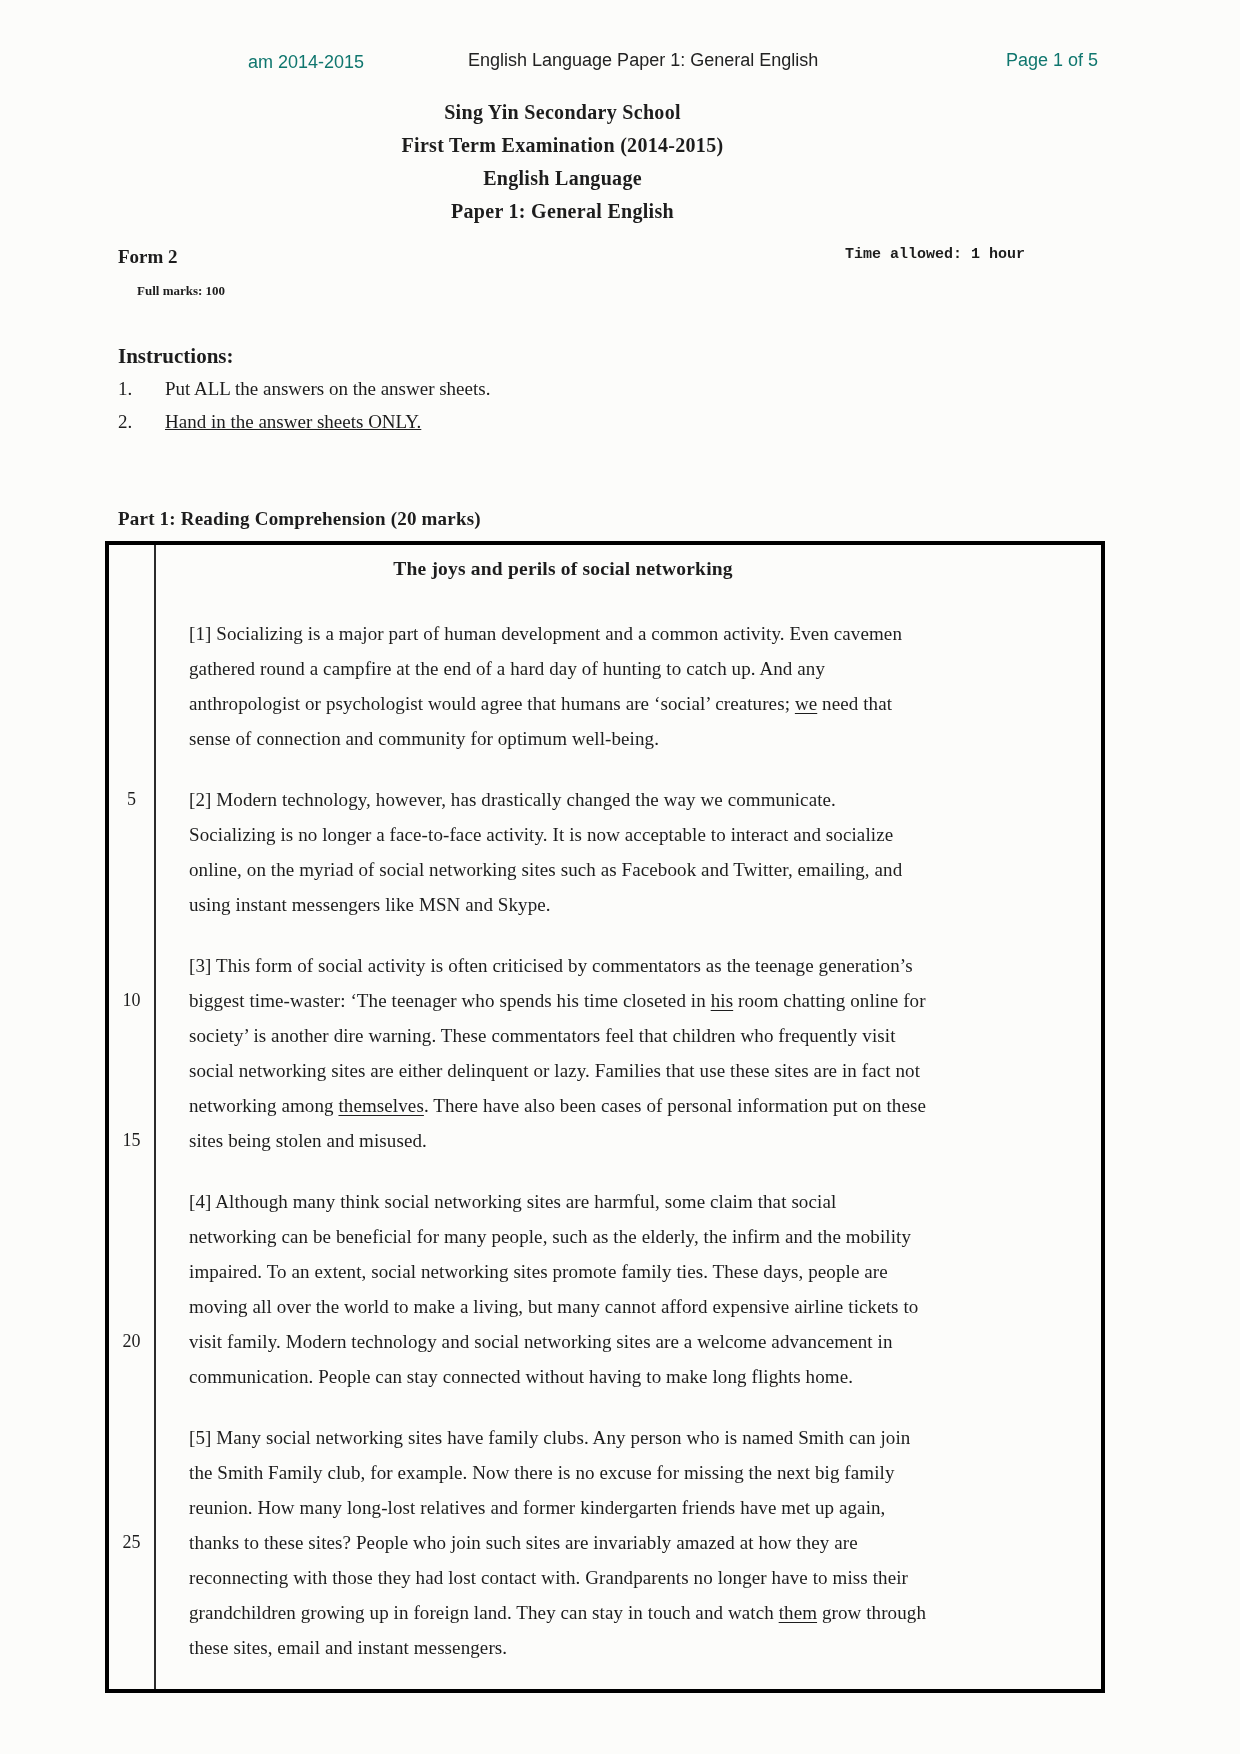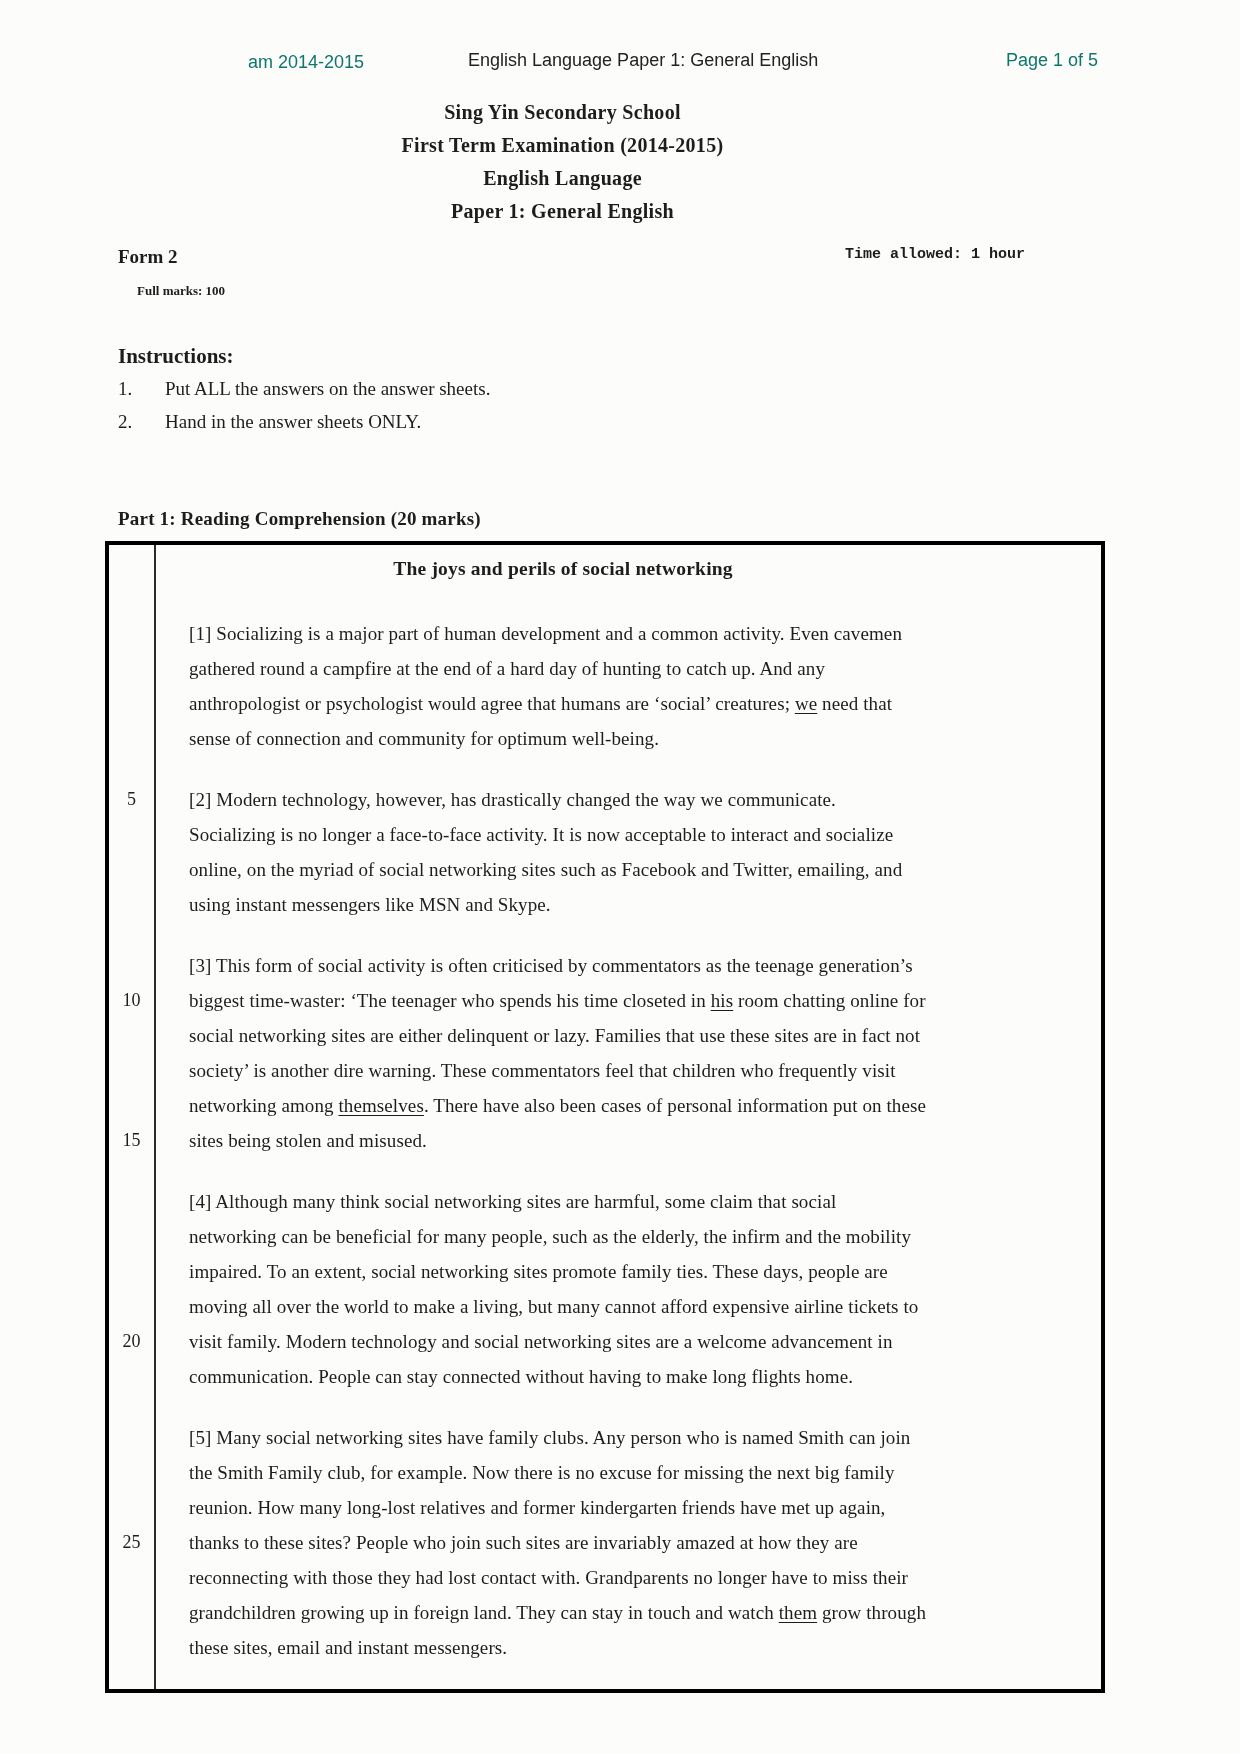--- a/index.html
+++ b/index.html
@@ -41,21 +41,21 @@
   }
   
   .form-label{position:absolute;left:118px;top:246px;font-weight:bold;font-size:19px;}
   .time-label{position:absolute;left:845px;top:246px;font-weight:bold;font-size:15px;font-family:Liberation Mono, monospace;}
   .marks-label{position:absolute;left:118px;top:283px;font-weight:bold;font-size:13px;margin-left:19px;}
   
   .instr-head{position:absolute;left:118px;top:344px;font-weight:bold;font-size:21px;}
   .instr-item{position:absolute;left:118px;font-size:19px;}
   .instr-item .inum{display:inline-block;width:47px;}
   .instr-1{top:378px;}
-  .instr-2{top:411px;}
+  .instr-2{top:411px;text-decoration:underline;}
   
   .part1-head{position:absolute;left:118px;top:508px;font-weight:bold;font-size:19px;letter-spacing:0.2px;}
   .passage-box{
     position:absolute;left:105px;top:541px;width:1000px;height:1152px;
     border:4px solid #000000;box-sizing:border-box;
   }
   .gutter-divider{
     position:absolute;left:45px;top:0;bottom:0;width:0;
     border-left:2px solid #2b2b2b;
   }
@@ -117,22 +117,22 @@
         </div>
         <div class="para">
           <div class="p-line"><span class="lnum">5</span><span><span>[2] Modern technology, however, has drastically changed the way we communicate.</span></span></div>
           <div class="p-line"><span><span>Socializing is no longer a face-to-face activity. It is now acceptable to interact and socialize</span></span></div>
           <div class="p-line"><span><span>online, on the myriad of social networking sites such as Facebook and Twitter, emailing, and</span></span></div>
           <div class="p-line"><span><span>using instant messengers like MSN and Skype.</span></span></div>
         </div>
         <div class="para">
           <div class="p-line"><span><span>[3] This form of social activity is often criticised by commentators as the teenage generation’s</span></span></div>
           <div class="p-line"><span class="lnum">10</span><span><span>biggest time-waster: ‘The teenager who spends his time closeted in </span><span class="u">his</span><span> room chatting online for</span></span></div>
+          <div class="p-line"><span><span>society’ is another dire warning. These commentators feel that children who frequently visit</span></span></div>
           <div class="p-line"><span><span>social networking sites are either delinquent or lazy. Families that use these sites are in fact not</span></span></div>
-          <div class="p-line"><span><span>society’ is another dire warning. These commentators feel that children who frequently visit</span></span></div>
           <div class="p-line"><span><span>networking among </span><span class="u">themselves</span><span>. There have also been cases of personal information put on these</span></span></div>
           <div class="p-line"><span class="lnum">15</span><span><span>sites being stolen and misused.</span></span></div>
         </div>
         <div class="para">
           <div class="p-line"><span><span>[4] Although many think social networking sites are harmful, some claim that social</span></span></div>
           <div class="p-line"><span><span>networking can be beneficial for many people, such as the elderly, the infirm and the mobility</span></span></div>
           <div class="p-line"><span><span>impaired. To an extent, social networking sites promote family ties. These days, people are</span></span></div>
           <div class="p-line"><span><span>moving all over the world to make a living, but many cannot afford expensive airline tickets to</span></span></div>
           <div class="p-line"><span class="lnum">20</span><span><span>visit family. Modern technology and social networking sites are a welcome advancement in</span></span></div>
           <div class="p-line"><span><span>communication. People can stay connected without having to make long flights home.</span></span></div>

